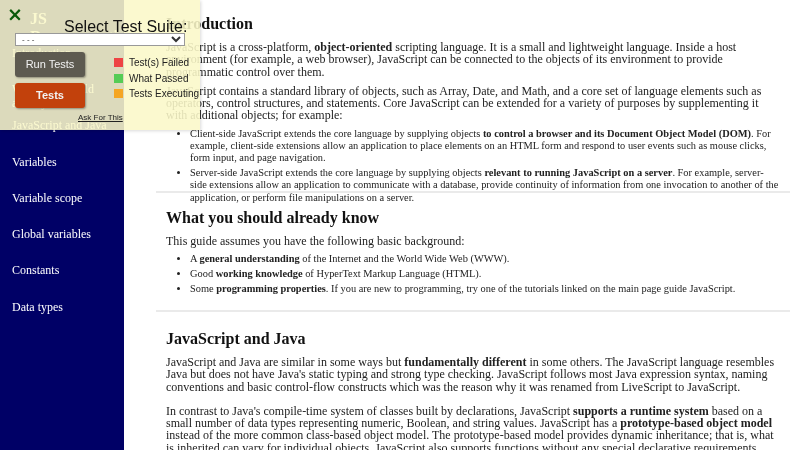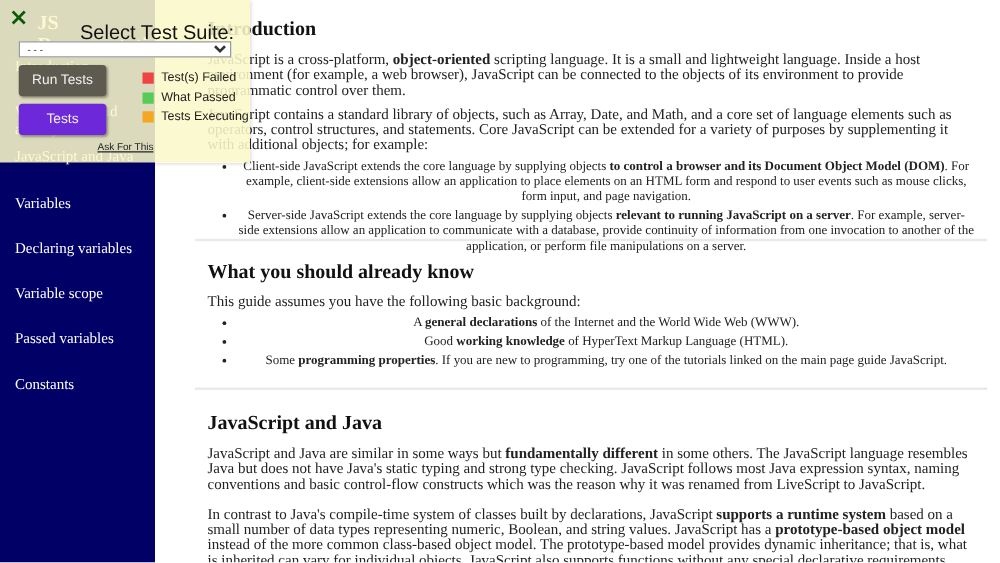--- a/index.html
+++ b/index.html
@@ -20,21 +20,21 @@
       display: block; color: #fff; text-decoration: none;
       font-size: 12px; padding-left: 12px; height: 36.3px; line-height: 14px;
     }
     #main {
       position: absolute; left: 156px; top: 0; width: 634px; height: 450px; overflow: hidden;
     }
     section.doc { border-bottom: 2px solid #eaeaea; padding: 0 10px 0 10px; }
     section.doc h2 { font-size: 16px; font-weight: bold; margin: 0; padding-top: 14px; line-height: 20px; color: #111; }
     section.doc p { font-size: 12px; line-height: 12.3px; margin: 7px 0 0 0; }
     section.doc ul { margin: 6px 0 0 0; padding-left: 24px; font-size: 10.4px; line-height: 12.3px; }
-    section.doc li { margin-bottom: 2.5px; text-align: center; }
+    section.doc li { margin-bottom: 2.5px; }
     #sec-intro { height: 193px; box-sizing: border-box; }
     #sec-know { height: 119px; box-sizing: border-box; }
     #sec-know h2 { padding-top: 15px; }
     #sec-java { border-bottom: none; }
     #sec-java h2 { padding-top: 17px; }
     #sec-java p + p { margin-top: 12px; }
 
     
     #test-panel {
       position: absolute; left: 0; top: 0; width: 200px; height: 130px;
@@ -51,59 +51,59 @@
       position: absolute; left: 15px; top: 33px; width: 170px; height: 13px;
       font-size: 8px; padding: 0 0 0 2px; border: 1px solid #999; background: #fff; color: #333;
       font-family: "Liberation Sans", sans-serif;
     }
     #test-panel .btn {
       position: absolute; left: 15px; width: 70px; height: 25px; border-radius: 3px;
       color: #f2f2f2; font-size: 11px; text-align: center; line-height: 25px;
       box-shadow: 1px 1px 2px rgba(0,0,0,0.35); cursor: pointer;
     }
     #test-panel .btn.run { top: 52px; background: #5d5a50; }
-    #test-panel .btn.tests { top: 83px; background: #6d28d9; }
+    #test-panel .btn.tests { top: 83px; background: #c2410c; font-weight: bold; }
     #test-panel .legend { position: absolute; left: 114px; font-size: 10px; color: #222; display: flex; align-items: center; }
     #test-panel .legend .sw { width: 9px; height: 9px; margin-right: 6px; display: inline-block; }
     #test-panel .help {
       position: absolute; left: 78px; top: 113px; font-size: 8px; color: #222; text-decoration: underline; cursor: pointer;
     }
   </style>
 </head>
 <body>
 
 <nav id="sidebar">
   <div class="brand">JS Documentation</div>
   <div style="height:14px"></div>
   <a class="nav-item">Introduction</a>
   <a class="nav-item" style="height:36px">What you should already know</a>
   <a class="nav-item">JavaScript and Java</a>
   <a class="nav-item">Variables</a>
-  <a class="nav-item">Declaring variables</a>
   <a class="nav-item">Variable scope</a>
-  <a class="nav-item">Passed variables</a>
+  <a class="nav-item">Global variables</a>
   <a class="nav-item">Constants</a>
+  <a class="nav-item">Data types</a>
 </nav>
 
 <main id="main">
   <section class="doc" id="sec-intro">
     <h2>Introduction</h2>
     <p><span>JavaScript is a cross-platform, </span><b>object-oriented</b><span> scripting language. It is a small and lightweight language. Inside a host environment (for example, a web browser), JavaScript can be connected to the objects of its environment to provide programmatic control over them.</span></p>
     <p>JavaScript contains a standard library of objects, such as Array, Date, and Math, and a core set of language elements such as operators, control structures, and statements. Core JavaScript can be extended for a variety of purposes by supplementing it with additional objects; for example:</p>
     <ul>
       <li><span>Client-side JavaScript extends the core language by supplying objects </span><b>to control a browser and its Document Object Model (DOM)</b><span>. For example, client-side extensions allow an application to place elements on an HTML form and respond to user events such as mouse clicks, form input, and page navigation.</span></li>
       <li><span>Server-side JavaScript extends the core language by supplying objects </span><b>relevant to running JavaScript on a server</b><span>. For example, server-side extensions allow an application to communicate with a database, provide continuity of information from one invocation to another of the application, or perform file manipulations on a server.</span></li>
     </ul>
   </section>
 
   <section class="doc" id="sec-know">
     <h2>What you should already know</h2>
     <p>This guide assumes you have the following basic background:</p>
     <ul>
-      <li><span>A </span><b>general declarations</b><span> of the Internet and the World Wide Web (WWW).</span></li>
+      <li><span>A </span><b>general understanding</b><span> of the Internet and the World Wide Web (WWW).</span></li>
       <li><span>Good </span><b>working knowledge</b><span> of HyperText Markup Language (HTML).</span></li>
       <li><span>Some </span><b>programming properties</b><span>. If you are new to programming, try one of the tutorials linked on the main page guide JavaScript.</span></li>
     </ul>
   </section>
 
   <section class="doc" id="sec-java">
     <h2>JavaScript and Java</h2>
     <p><span>JavaScript and Java are similar in some ways but </span><b>fundamentally different</b><span> in some others. The JavaScript language resembles Java but does not have Java's static typing and strong type checking. JavaScript follows most Java expression syntax, naming conventions and basic control-flow constructs which was the reason why it was renamed from LiveScript to JavaScript.</span></p>
     <p><span>In contrast to Java's compile-time system of classes built by declarations, JavaScript </span><b>supports a runtime system</b><span> based on a small number of data types representing numeric, Boolean, and string values. JavaScript has a </span><b>prototype-based object model</b><span> instead of the more common class-based object model. The prototype-based model provides dynamic inheritance; that is, what is inherited can vary for individual objects. JavaScript also supports functions without any special declarative requirements. Functions can be properties of objects, executing as loosely typed methods.</span></p>
   </section>

